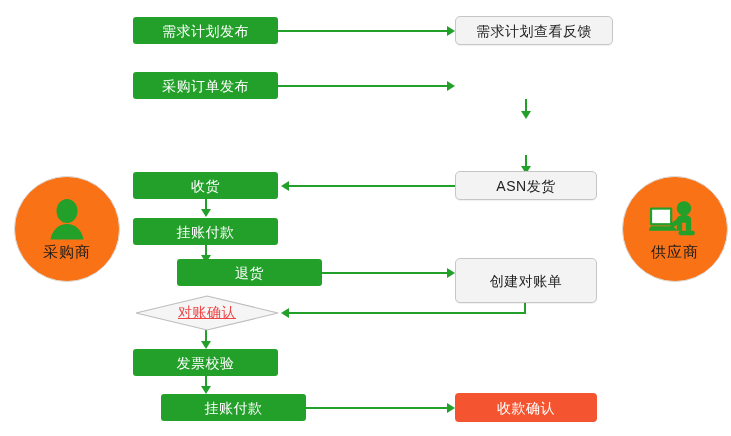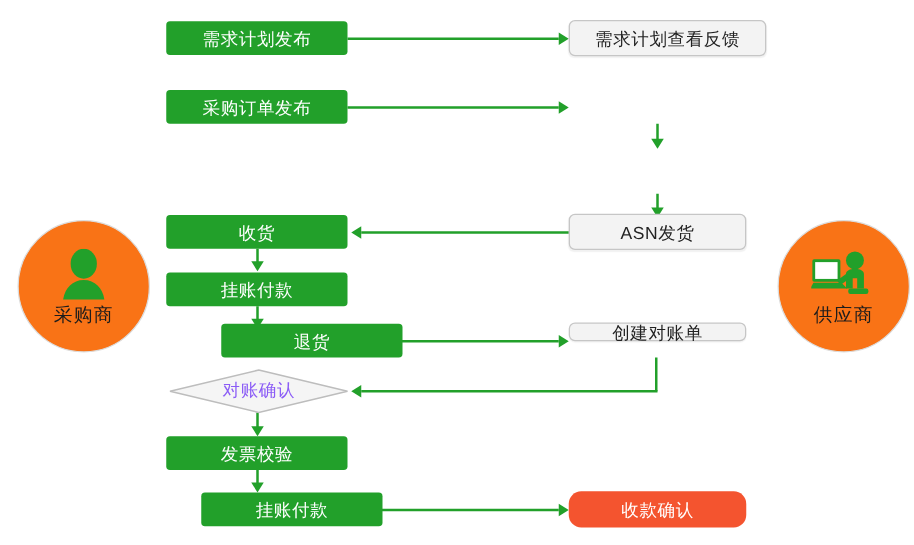--- a/index.html
+++ b/index.html
@@ -60,21 +60,21 @@
     left: 0; top: 0;
     width: 100%; height: 100%;
     display: flex;
     align-items: center;
     justify-content: center;
     font-size: 14px;
     letter-spacing: 0.5px;
     white-space: nowrap;
   }
   .diamond-green .dlabel { color: #ffffff; }
-  .diamond-white .dlabel { color: #8b5cf6; }
+  .diamond-white .dlabel { color: #ef4444; text-decoration: underline; }
 
   
   .conn {
     position: absolute;
     background: #22a02a;
     z-index: 1;
   }
   .conn-h { height: 2px; }
   .conn-v { width: 2px; }
 
@@ -192,40 +192,40 @@
   </div>
 
   <div class="node node-green" style="left:133px; top:218px; width:145px; height:27px;">
     <span>挂账付款</span>
   </div>
 
   <div class="node node-green" style="left:133px; top:259px; width:145px; height:27px;margin-left:44px;">
     <span>退货</span>
   </div>
 
-  <div class="node node-plain" style="left:455px; top:258px; width:142px; height:15px;">
+  <div class="node node-plain" style="left:455px; top:258px; width:142px; height:45px;">
     <span>创建对账单</span>
   </div>
 
   <div class="diamond diamond-white" style="left:135px; top:295px; width:144px; height:36px;">
     <svg width="144" height="36" viewBox="0 0 144 36">
       <polygon points="72,1 143,18 72,35 1,18" fill="#f5f5f5" stroke="#bdbdbd" stroke-width="1.2"></polygon>
     </svg>
     <div class="dlabel">对账确认</div>
   </div>
 
   <div class="node node-green" style="left:133px; top:349px; width:145px; height:27px;">
     <span>发票校验</span>
   </div>
 
   <div class="node node-green" style="left:133px; top:394px; width:145px; height:27px;margin-left:28px;">
     <span>挂账付款</span>
   </div>
 
-  <div class="node node-orange" style="left:455px; top:393px; width:142px; height:29px;border-radius:10px;">
+  <div class="node node-orange" style="left:455px; top:393px; width:142px; height:29px;">
     <span>收款确认</span>
   </div>
 
   <div class="actor" style="left:14px; top:176px;">
     <div class="glyph">
       <svg width="46" height="42" viewBox="0 0 46 42">
         <ellipse cx="23" cy="12" rx="10.5" ry="12" fill="#22a02a"></ellipse>
         <path d="M23 25c-9 0-15 6.5-16.5 15.5h33C38 31.5 32 25 23 25z" fill="#22a02a"></path>
       </svg>
     </div>

